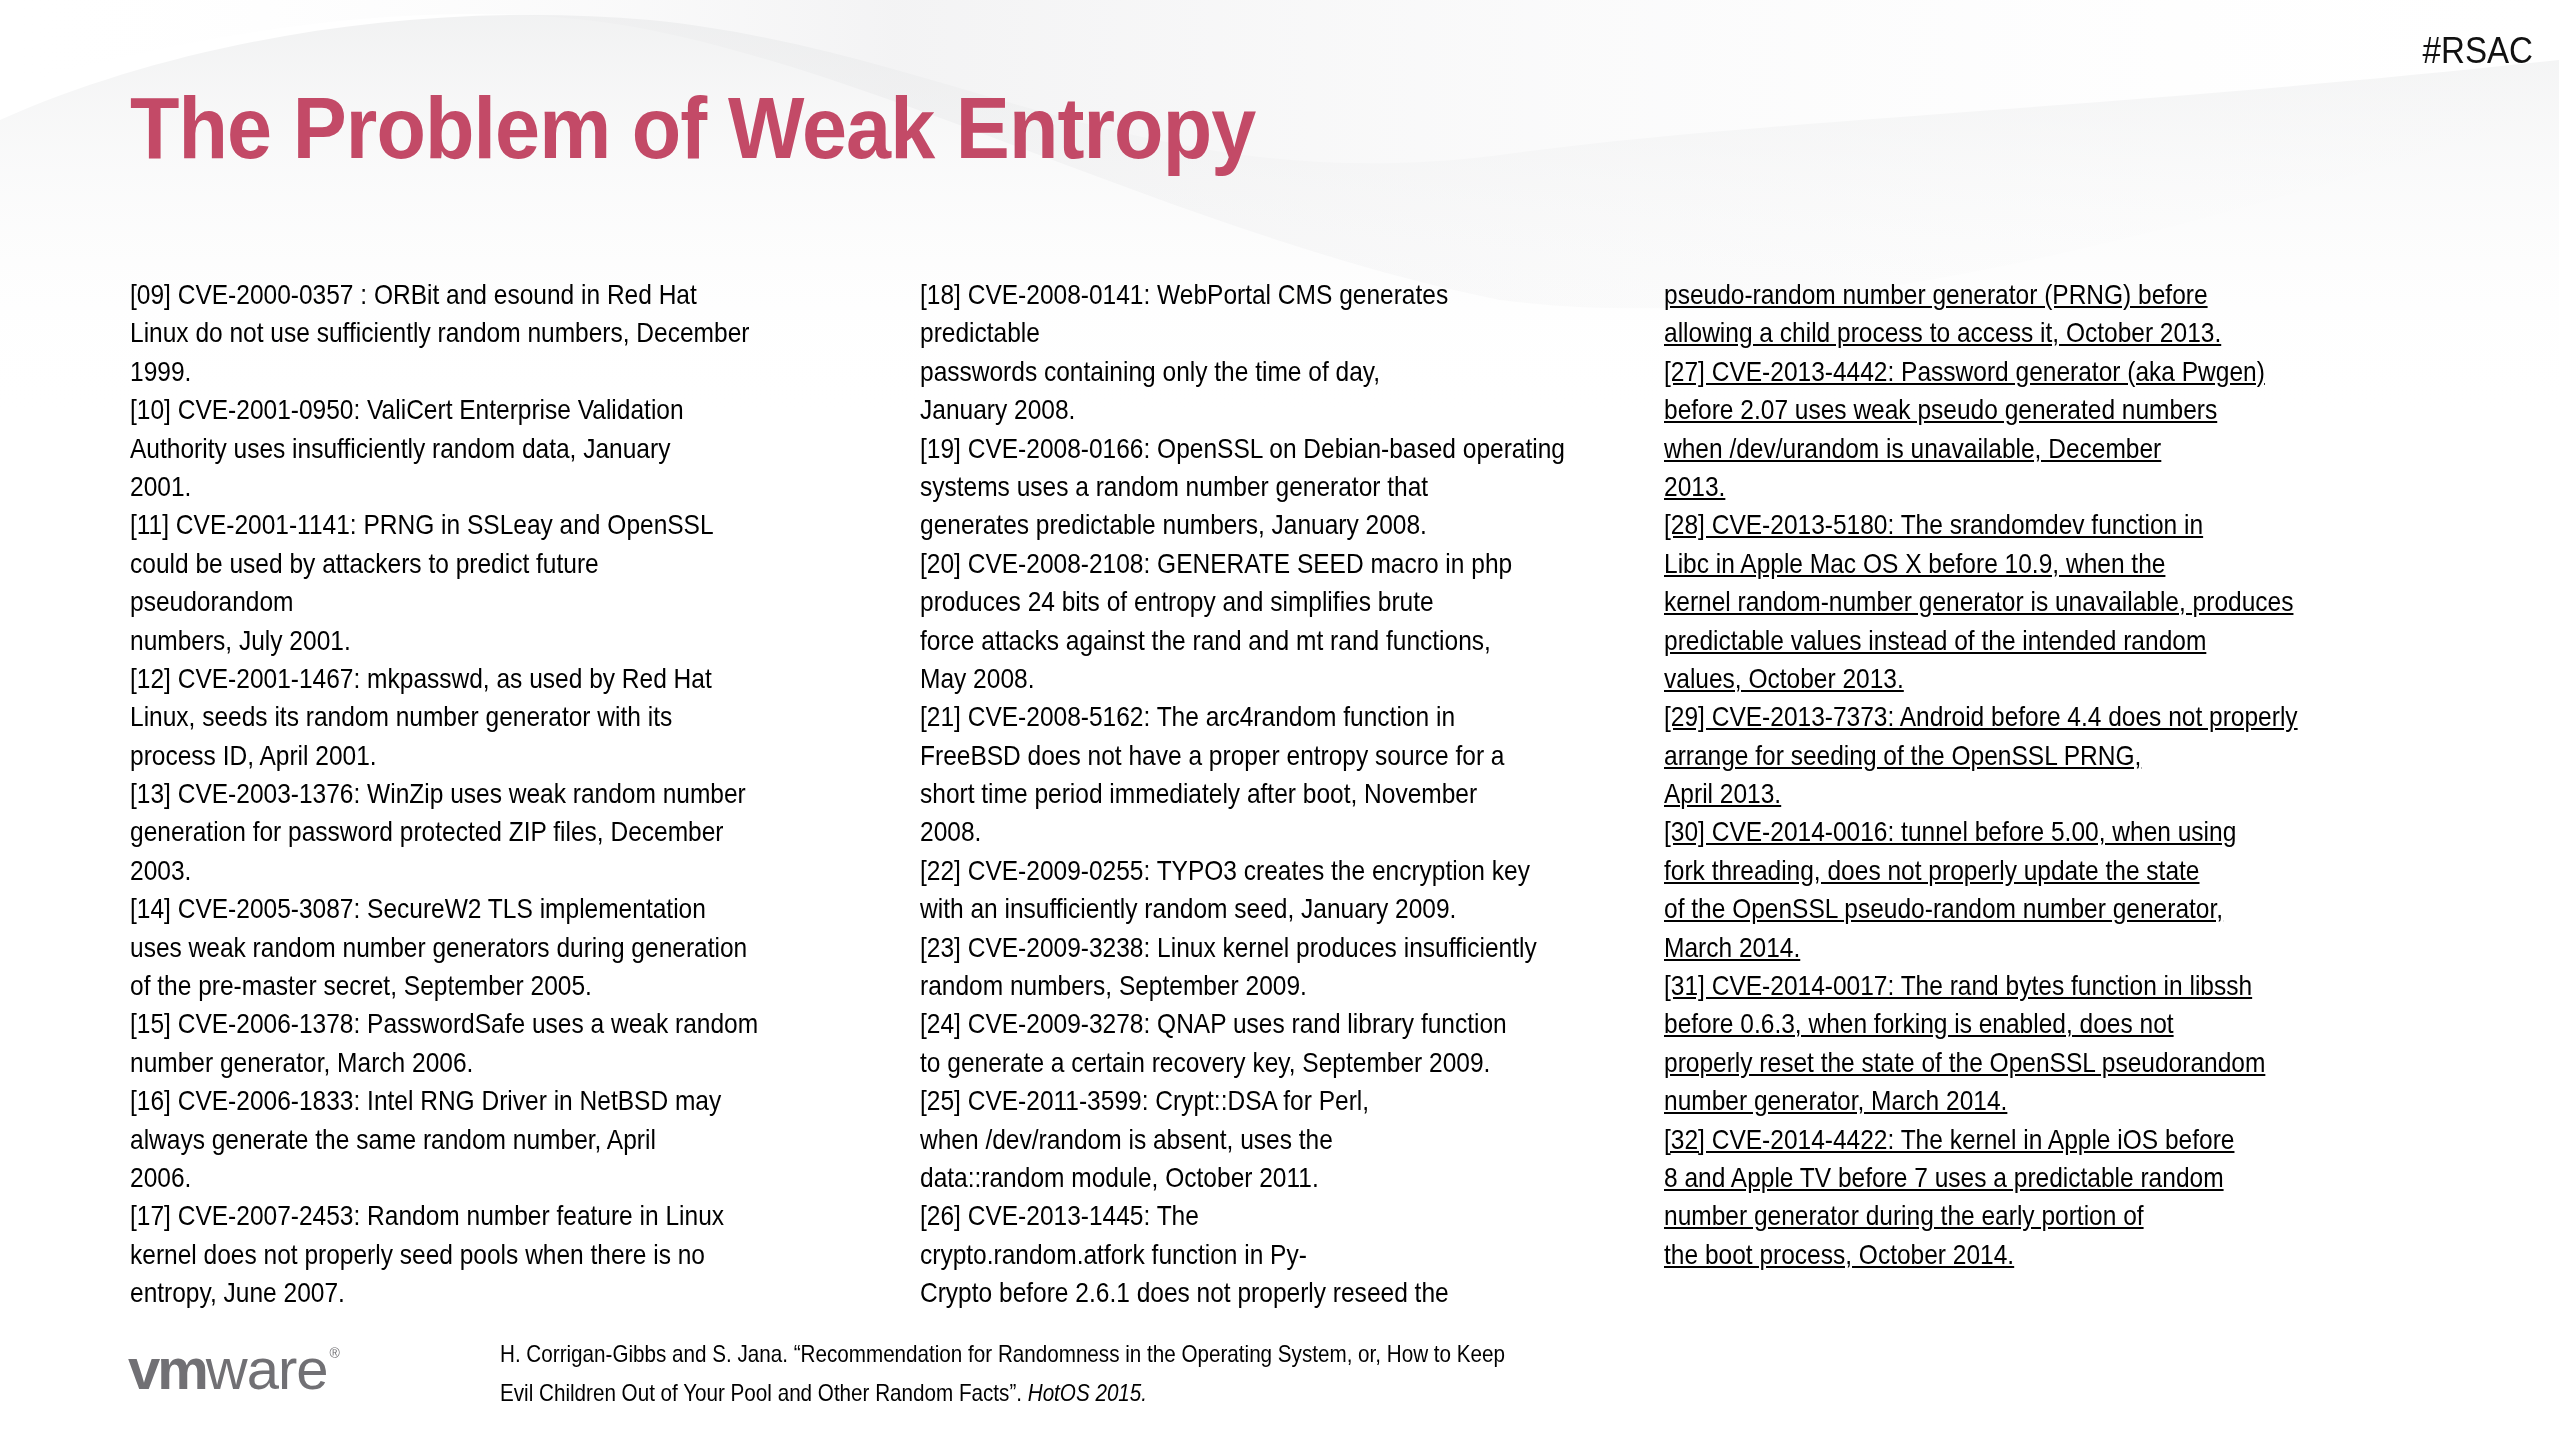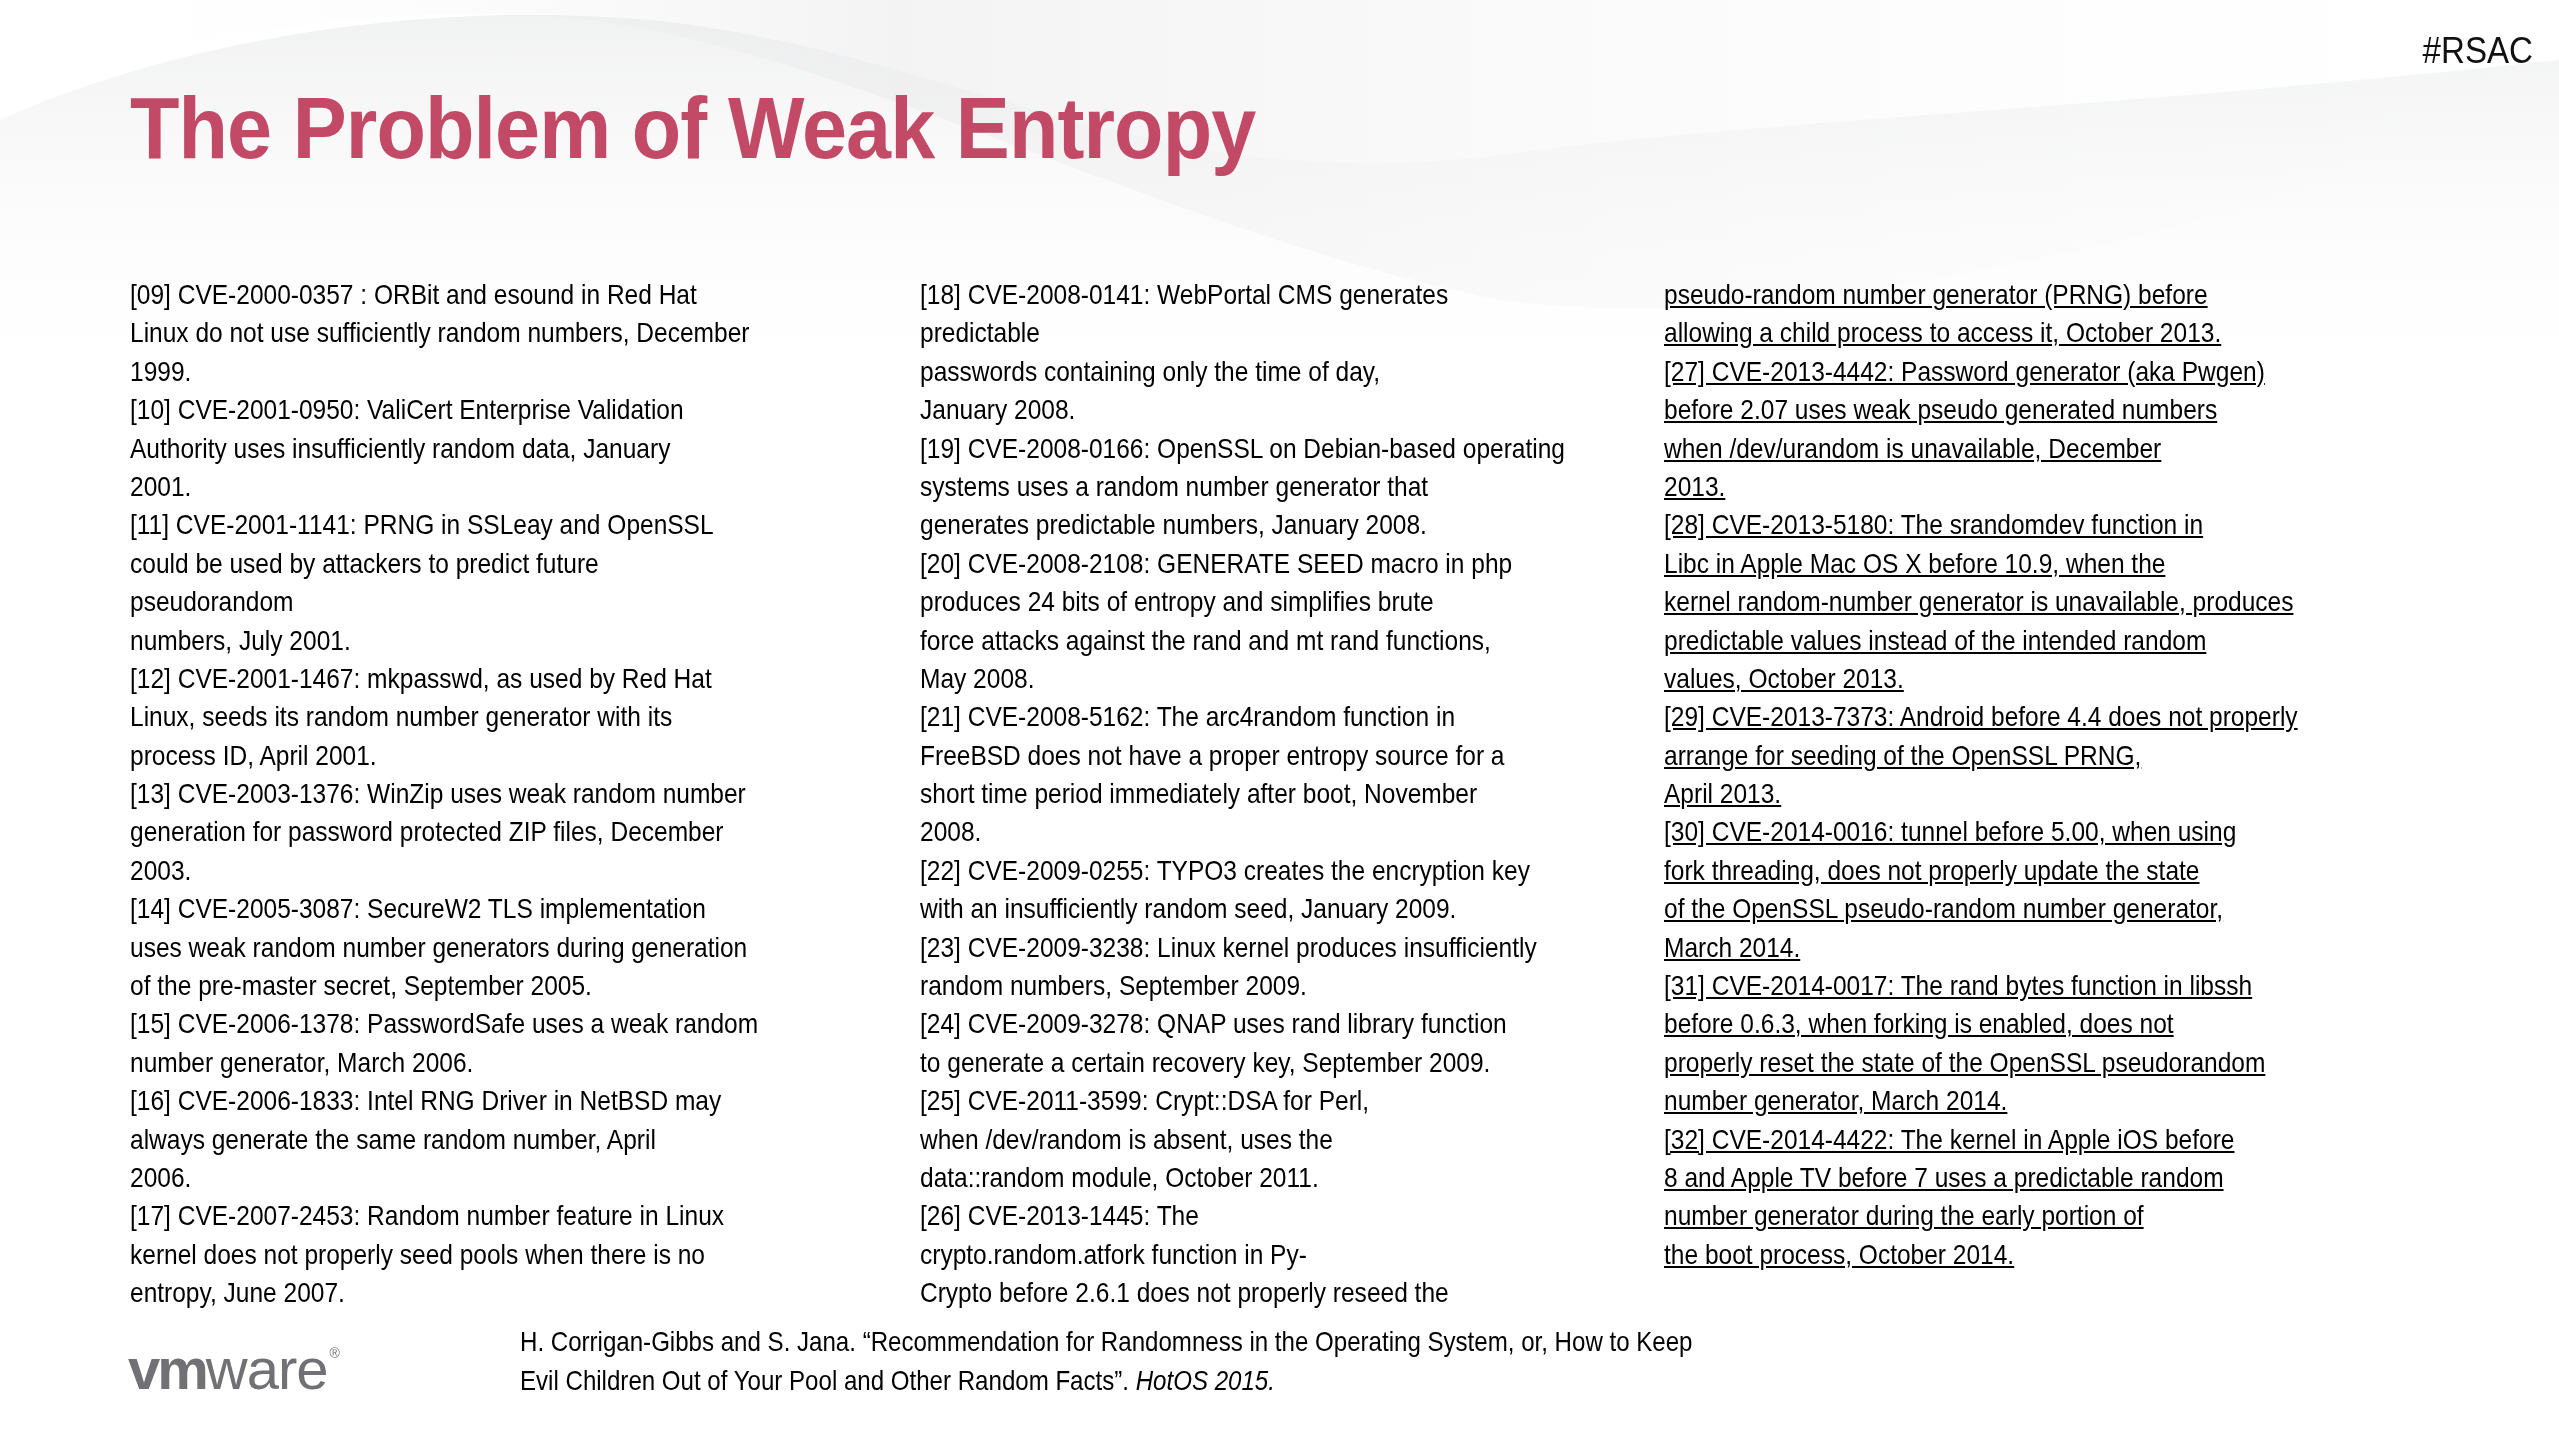--- a/index.html
+++ b/index.html
@@ -102,27 +102,26 @@
   .vmware-logo .reg {
     font-size: 14px;
     vertical-align: top;
     position: relative;
     top: 6px;
     margin-left: 2px;
   }
   .citation {
     position: absolute;
     left: 500px;
-    top: 22px;
-    font-family: "Liberation Sans", sans-serif;
-    font-size: 28px;
+    top: 34px;
+    font-family: "Liberation Sans", sans-serif;
+    font-size: 24px;
     line-height: 39px;
     color: #000;
     white-space: nowrap;
-    margin-left: 20px;
   }
   .citation .line {
     display: block;
     transform: scaleX(0.86);
     transform-origin: left center;
   }
   .citation em {
     font-style: italic;
   }
   .rsac-logo {

